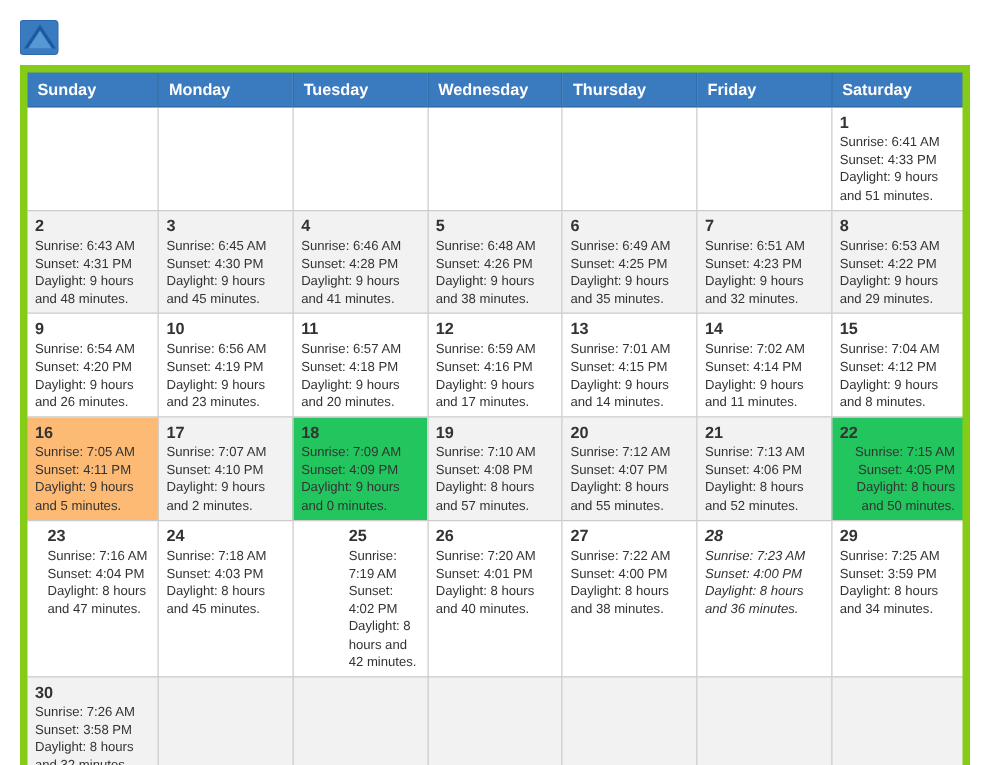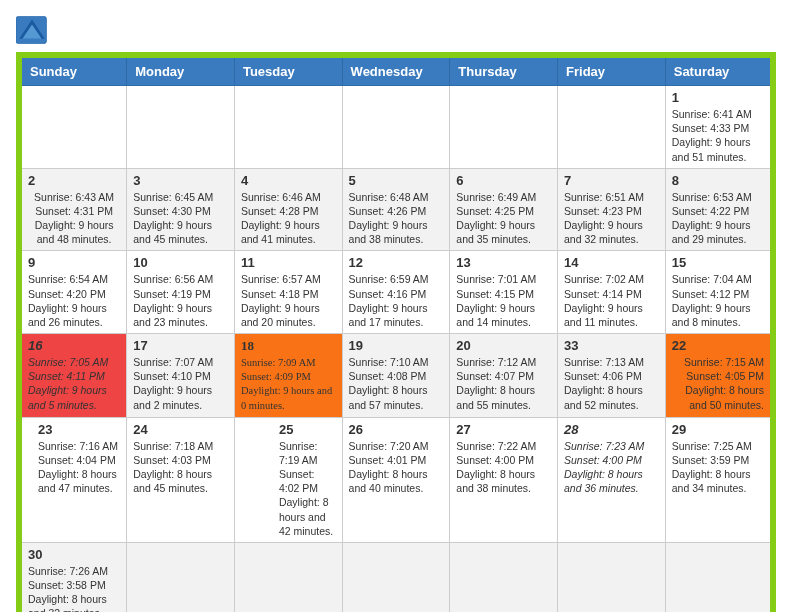--- a/index.html
+++ b/index.html
@@ -137,21 +137,21 @@
         <td style="background-color: rgb(255, 255, 255);">
           <span class="day-number">1</span>
           <div class="day-info" style="white-space: pre-line;">Sunrise: 6:41 AM
 Sunset: 4:33 PM
 Daylight: 9 hours and 51 minutes.</div>
         </td>
       </tr>
       <tr style="background-color: rgb(242, 242, 242);">
         <td style="background-color: rgb(242, 242, 242);">
           <span class="day-number">2</span>
-          <div class="day-info" style="white-space: pre-line; text-align: center;">Sunrise: 6:43 AM
+          <div class="day-info" style="white-space: pre-line;">Sunrise: 6:43 AM
 Sunset: 4:31 PM
 Daylight: 9 hours and 48 minutes.</div>
         </td>
         <td style="background-color: rgb(242, 242, 242);">
           <span class="day-number">3</span>
           <div class="day-info" style="white-space: pre-line;">Sunrise: 6:45 AM
 Sunset: 4:30 PM
 Daylight: 9 hours and 45 minutes.</div>
         </td>
         <td style="background-color: rgb(242, 242, 242);">
@@ -223,57 +223,57 @@
 Daylight: 9 hours and 11 minutes.</div>
         </td>
         <td style="background-color: rgb(255, 255, 255);">
           <span class="day-number">15</span>
           <div class="day-info" style="white-space: pre-line;">Sunrise: 7:04 AM
 Sunset: 4:12 PM
 Daylight: 9 hours and 8 minutes.</div>
         </td>
       </tr>
       <tr style="background-color: rgb(242, 242, 242);">
-        <td style="background-color: #ef4444; font-style: italic;">
+        <td style="background-color: #fdba74;">
           <span class="day-number">16</span>
           <div class="day-info" style="white-space: pre-line;">Sunrise: 7:05 AM
 Sunset: 4:11 PM
 Daylight: 9 hours and 5 minutes.</div>
         </td>
         <td style="background-color: rgb(242, 242, 242);">
           <span class="day-number">17</span>
           <div class="day-info" style="white-space: pre-line;">Sunrise: 7:07 AM
 Sunset: 4:10 PM
 Daylight: 9 hours and 2 minutes.</div>
         </td>
-        <td style="background-color: #f97316; font-family: Liberation Serif, serif;">
+        <td style="background-color: #22c55e;">
           <span class="day-number">18</span>
           <div class="day-info" style="white-space: pre-line;">Sunrise: 7:09 AM
 Sunset: 4:09 PM
 Daylight: 9 hours and 0 minutes.</div>
         </td>
         <td style="background-color: rgb(242, 242, 242);">
           <span class="day-number">19</span>
           <div class="day-info" style="white-space: pre-line;">Sunrise: 7:10 AM
 Sunset: 4:08 PM
 Daylight: 8 hours and 57 minutes.</div>
         </td>
         <td style="background-color: rgb(242, 242, 242);">
           <span class="day-number">20</span>
           <div class="day-info" style="white-space: pre-line;">Sunrise: 7:12 AM
 Sunset: 4:07 PM
 Daylight: 8 hours and 55 minutes.</div>
         </td>
         <td style="background-color: rgb(242, 242, 242);">
-          <span class="day-number">33</span>
+          <span class="day-number">21</span>
           <div class="day-info" style="white-space: pre-line;">Sunrise: 7:13 AM
 Sunset: 4:06 PM
 Daylight: 8 hours and 52 minutes.</div>
         </td>
-        <td style="background-color: #f97316;">
+        <td style="background-color: #22c55e;">
           <span class="day-number">22</span>
           <div class="day-info" style="white-space: pre-line; text-align: right;">Sunrise: 7:15 AM
 Sunset: 4:05 PM
 Daylight: 8 hours and 50 minutes.</div>
         </td>
       </tr>
       <tr style="background-color: rgb(255, 255, 255);">
         <td style="background-color: rgb(255, 255, 255); padding-left: 16px;">
           <span class="day-number">23</span>
           <div class="day-info" style="white-space: pre-line;">Sunrise: 7:16 AM

